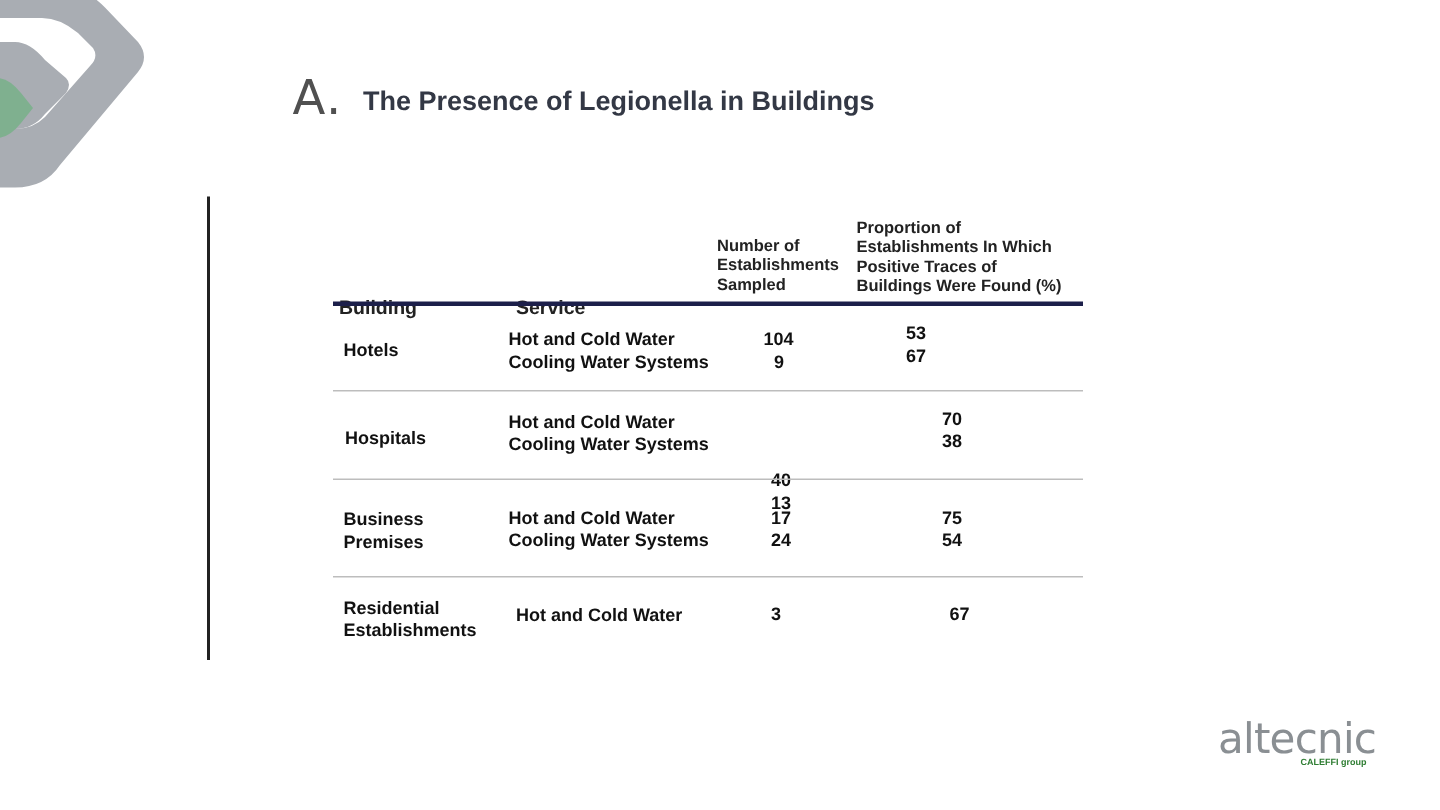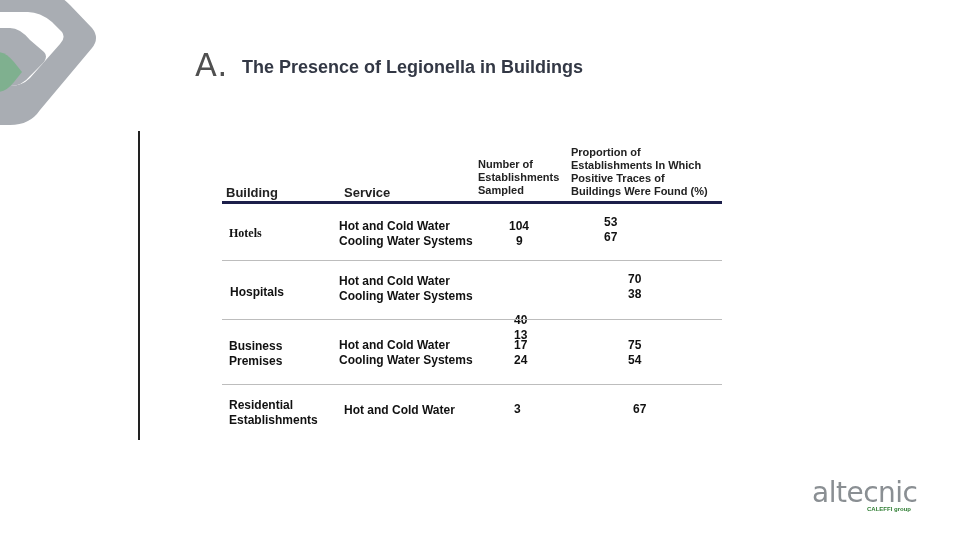--- a/index.html
+++ b/index.html
@@ -2,21 +2,21 @@
 <html><head>
 <meta charset="utf-8">
 <style>
   html, body { margin:0; padding:0; }
   body { width:960px; height:540px; position:relative; background:#ffffff; overflow:hidden; font-family:"Liberation Sans", sans-serif; }
   .deco { position:absolute; left:0; top:0; }
   .title-letter { position:absolute; left:195px; top:46px; font-size:32px; color:#505050; font-family:"DejaVu Sans", sans-serif; font-weight:normal; letter-spacing:1px; }
   .title { position:absolute; left:242px; top:57px; font-size:18px; font-weight:bold; color:#333845;text-align:right; }
   .vline { position:absolute; left:138px; top:131px; width:2px; height:309px; background:#222; }
   .hdr { position:absolute; font-size:11px; line-height:13px; color:#222; }
-  .hdr.big { font-size:13px; }
+  .hdr.big { font-size:13px;margin-top:12px; }
   .rule-main { position:absolute; left:222px; top:201px; width:500px; height:3px; background:#1c1f4a; }
   .rule { position:absolute; left:222px; width:500px; height:1px; background:#bdbdbd; }
   .cell { position:absolute; font-size:12px; font-weight:bold; color:#111; line-height:15px; }
   .logo { position:absolute; left:812px; top:476px; }
   .logo-text { font-size:28px; color:#8a8f93; font-family:"DejaVu Sans", sans-serif; letter-spacing:-0.5px; }
   .logo-sub { position:absolute; left:55px; top:30px; font-size:6px; color:#2e7d32; font-weight:bold; white-space:nowrap; }
 </style>
 </head>
 <body>
 
@@ -42,21 +42,21 @@
 <div class="hdr" style="left:571px; top:146px; font-weight:bold;">
   <div>Proportion of</div>
   <div>Establishments In Which</div>
   <div>Positive Traces of</div>
   <div>Buildings Were Found (%)</div>
 </div>
 
 <div class="rule-main"></div>
 
 <div>
-  <div class="cell" style="left:229px; top:226px;font-family:Liberation Serif, serif;">Hotels</div>
+  <div class="cell" style="left:229px; top:226px;">Hotels</div>
   <div class="cell" style="left:339px; top:219px;">
     <div>Hot and Cold Water</div>
     <div>Cooling Water Systems</div>
   </div>
   <div class="cell" style="left:509px; top:219px;">
     <div>104</div>
     <div style="padding-left:7px;">9</div>
   </div>
   <div class="cell" style="left:604px; top:215px;text-align:right;">
     <div>53</div>

